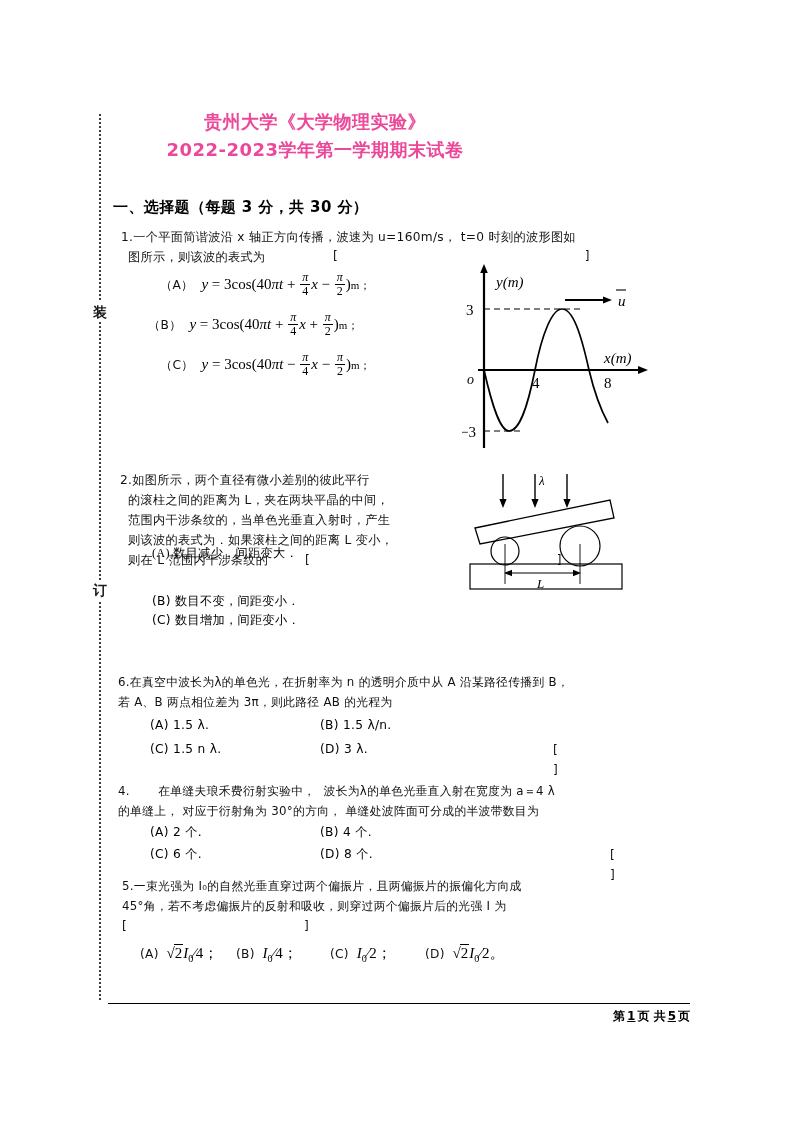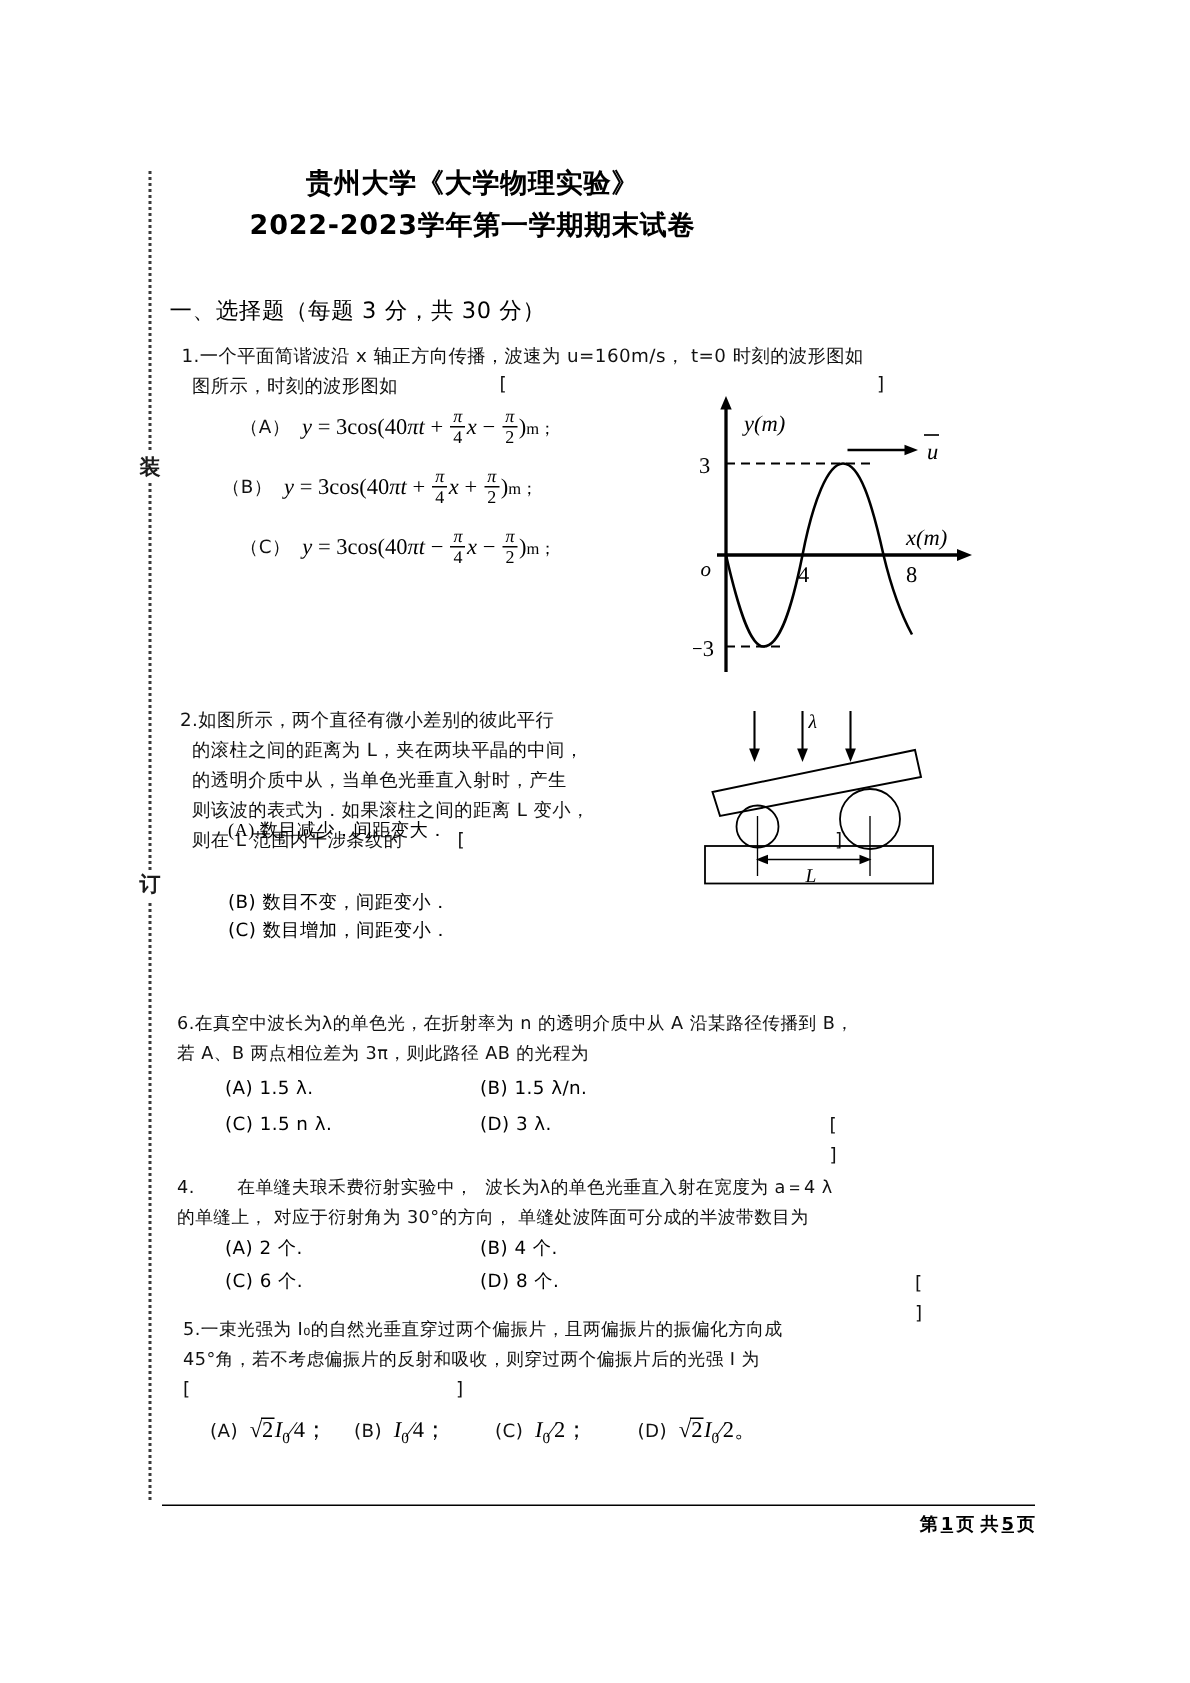--- a/index.html
+++ b/index.html
@@ -52,32 +52,32 @@
   
   .doc-title {
     position: absolute;
     left: 0;
     width: 630px;
     text-align: center;
     font-family: "DejaVu Sans", sans-serif;
     font-weight: 700;
     font-size: 18px;
     letter-spacing: 0.5px;
-    color: #000000;
+    color: #ec4899;
   }
   .doc-title.t1 { top: 110px; }
   .doc-title.t2 { top: 138px; }
 
   
   .section-head {
     position: absolute;
     left: 113px;
     top: 198px;
     font-family: "DejaVu Sans", sans-serif;
-    font-weight: 400;
+    font-weight: 700;
     font-size: 15px;
     letter-spacing: 0.4px;
   }
 
   
   .qtext {
     position: absolute;
     font-family: "DejaVu Sans", sans-serif;
     font-size: 12.2px;
     line-height: 20px;
@@ -158,21 +158,21 @@
   <div class="bind-line"></div>
   <div class="bind-char zhuang">装</div>
   <div class="bind-char ding">订</div>
 
   <div class="doc-title t1">贵州大学《大学物理实验》</div>
   <div class="doc-title t2">2022-2023学年第一学期期末试卷</div>
 
   <div class="section-head">一、选择题（每题 3 分，共 30 分）</div>
 
   <div class="qtext" style="left:121px; top:227px; width:570px;">1.一个平面简谐波沿 x 轴正方向传播，波速为 u=160m/s， t=0 时刻的波形图如</div>
-  <div class="qtext" style="left:128px; top:247px; width:300px;">图所示，时刻的波形图如</div>
+  <div class="qtext" style="left:128px; top:247px; width:300px;">图所示，则该波的表式为</div>
   <div class="qtext" style="left:333px; top:246px; letter-spacing:24px;">[        ]</div>
 
   <div style="position:absolute; left:160px; top:271px;">
     <span class="qtext" style="position:static;">（A）</span>
     <span class="math">
       &nbsp;<i>y</i> = 3cos(40<i>πt</i> +
       <span class="frac"><span class="num"><i>π</i></span><span class="den">4</span></span><i>x</i> −
       <span class="frac"><span class="num"><i>π</i></span><span class="den">2</span></span>)<span style="font-size:11px">m</span><span style="font-size:11px">；</span>
     </span>
   </div>
@@ -224,21 +224,21 @@
 
       <line x1="103" y1="38" x2="143" y2="38" stroke="#000" stroke-width="1.8"></line>
       <polygon points="150,38 141,34.5 141,41.5" fill="#000"></polygon>
       <text x="156" y="44" font-family="Liberation Serif, serif" font-style="italic" font-size="15">u</text>
       <line x1="154" y1="28" x2="164" y2="28" stroke="#000" stroke-width="1.1"></line>
     </svg>
   </div>
 
   <div class="qtext" style="left:120px; top:470px; width:350px;">2.如图所示，两个直径有微小差别的彼此平行</div>
   <div class="qtext" style="left:128px; top:490px; width:350px;">的滚柱之间的距离为 L，夹在两块平晶的中间，</div>
-  <div class="qtext" style="left:128px; top:510px; width:350px;">的透明介质中从，当单色光垂直入射时，产生</div>
+  <div class="qtext" style="left:128px; top:510px; width:350px;">范围内干涉条纹的，当单色光垂直入射时，产生</div>
   <div class="qtext" style="left:128px; top:530px; width:350px;">则该波的表式为．如果滚柱之间的距离 L 变小，</div>
   <div class="qtext" style="left:128px; top:550px; width:230px;">则在 L 范围内干涉条纹的</div>
   <div class="qtext" style="left:305px; top:550px; letter-spacing:24px;">[        ]</div>
 
   <div class="opt-line" style="left:152px; top:544px;font-family:Liberation Serif, serif;">(A) 数目减少，间距变大．</div>
   <div class="opt-line" style="left:152px; top:592px;">(B) 数目不变，间距变小．</div>
   <div class="opt-line" style="left:152px; top:611px;">(C) 数目增加，间距变小．</div>
 
   <div class="figure" style="left:462px; top:468px; width:235px; height:128px;">
     <svg width="235" height="128" viewBox="0 0 235 128">

